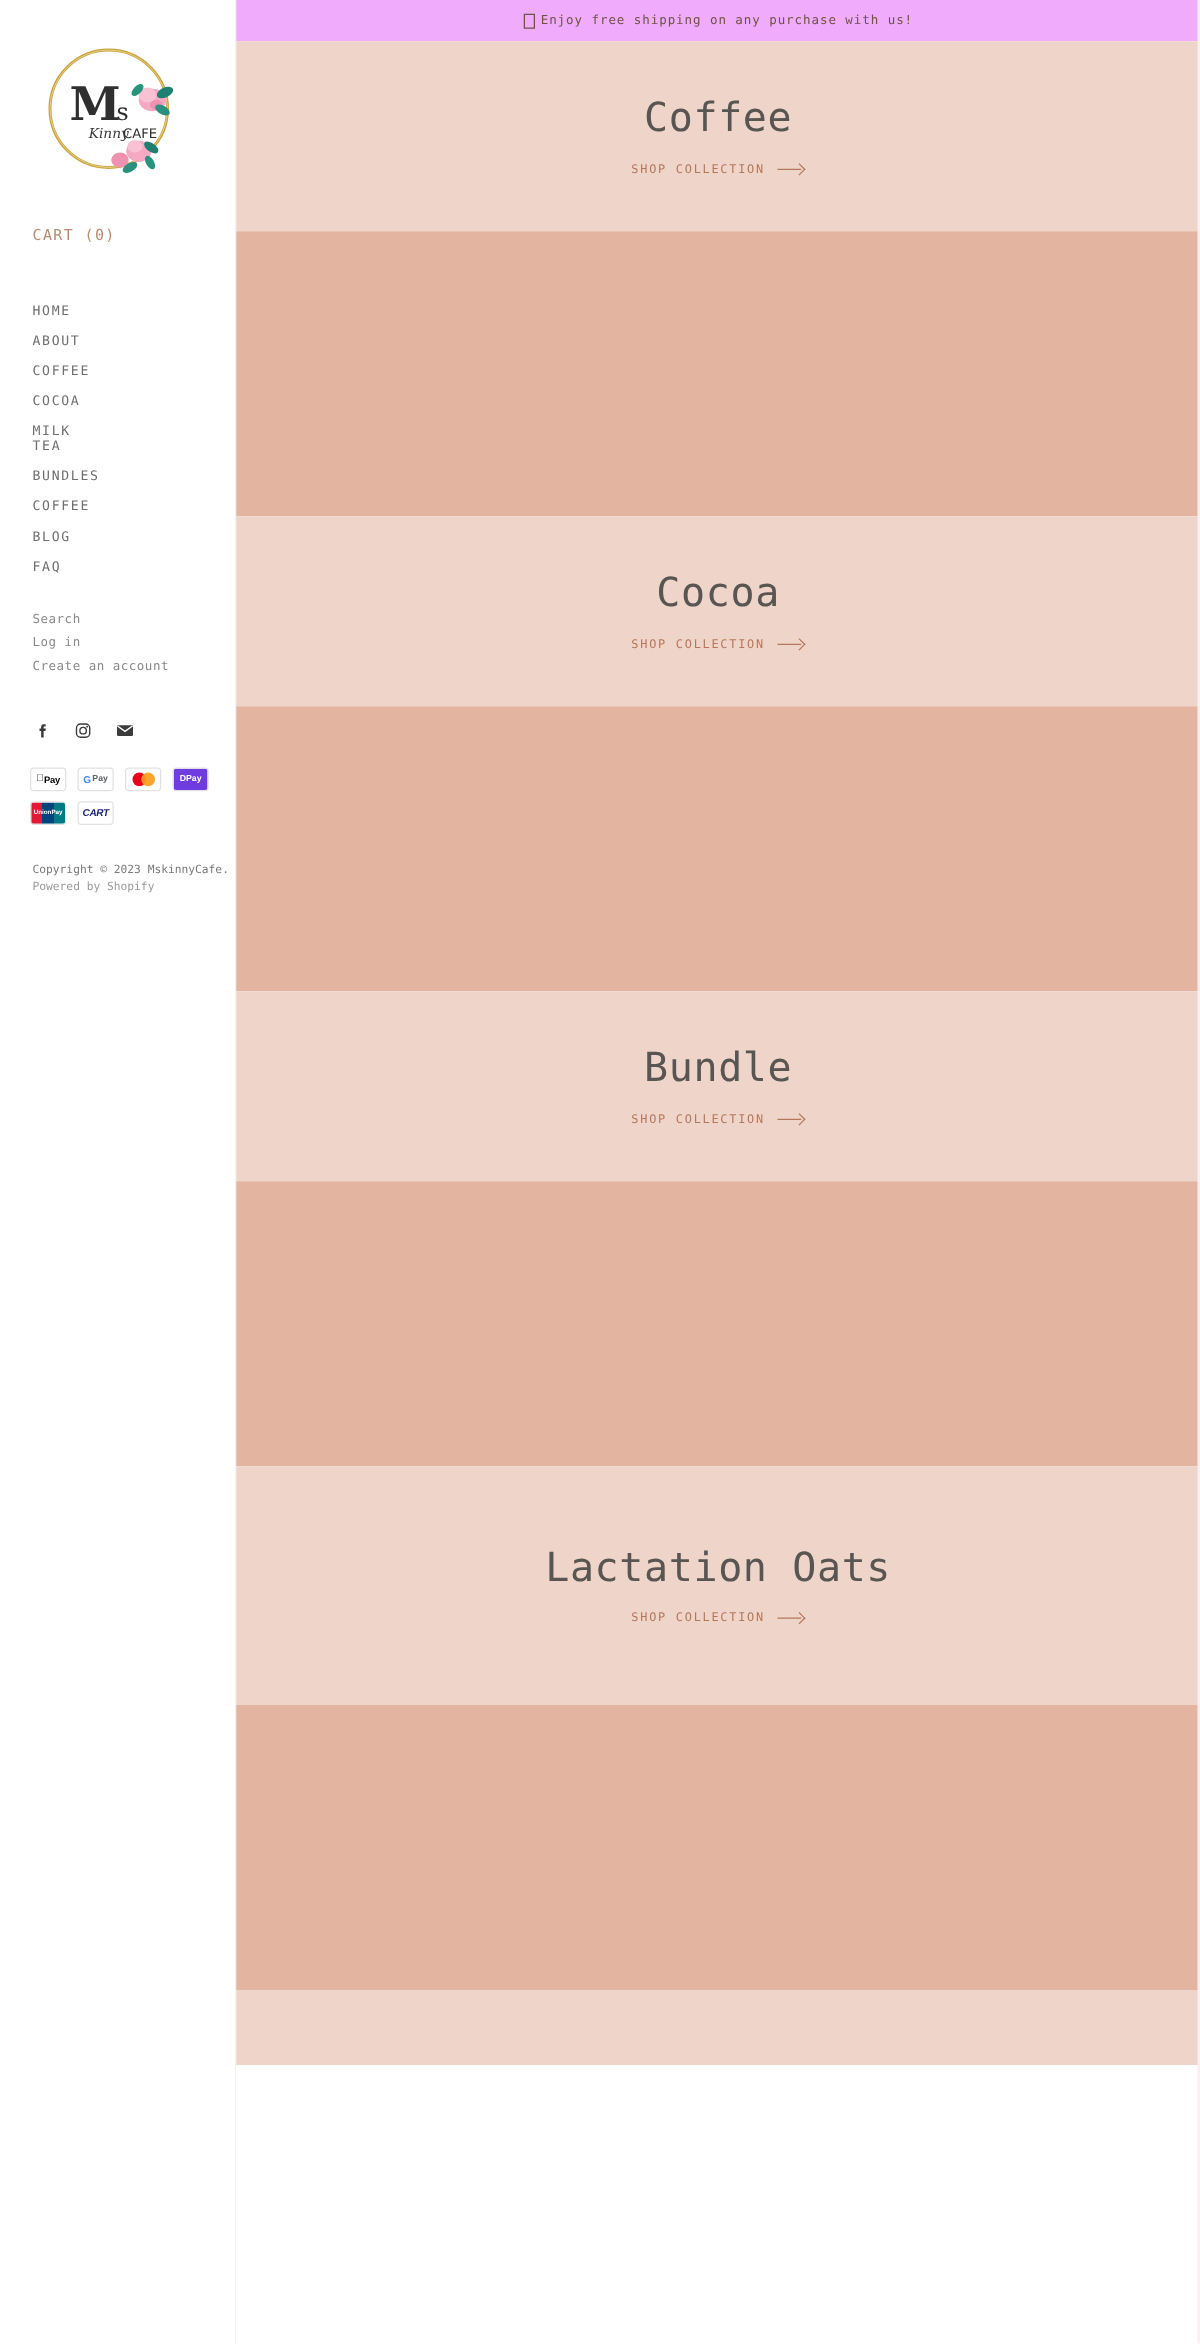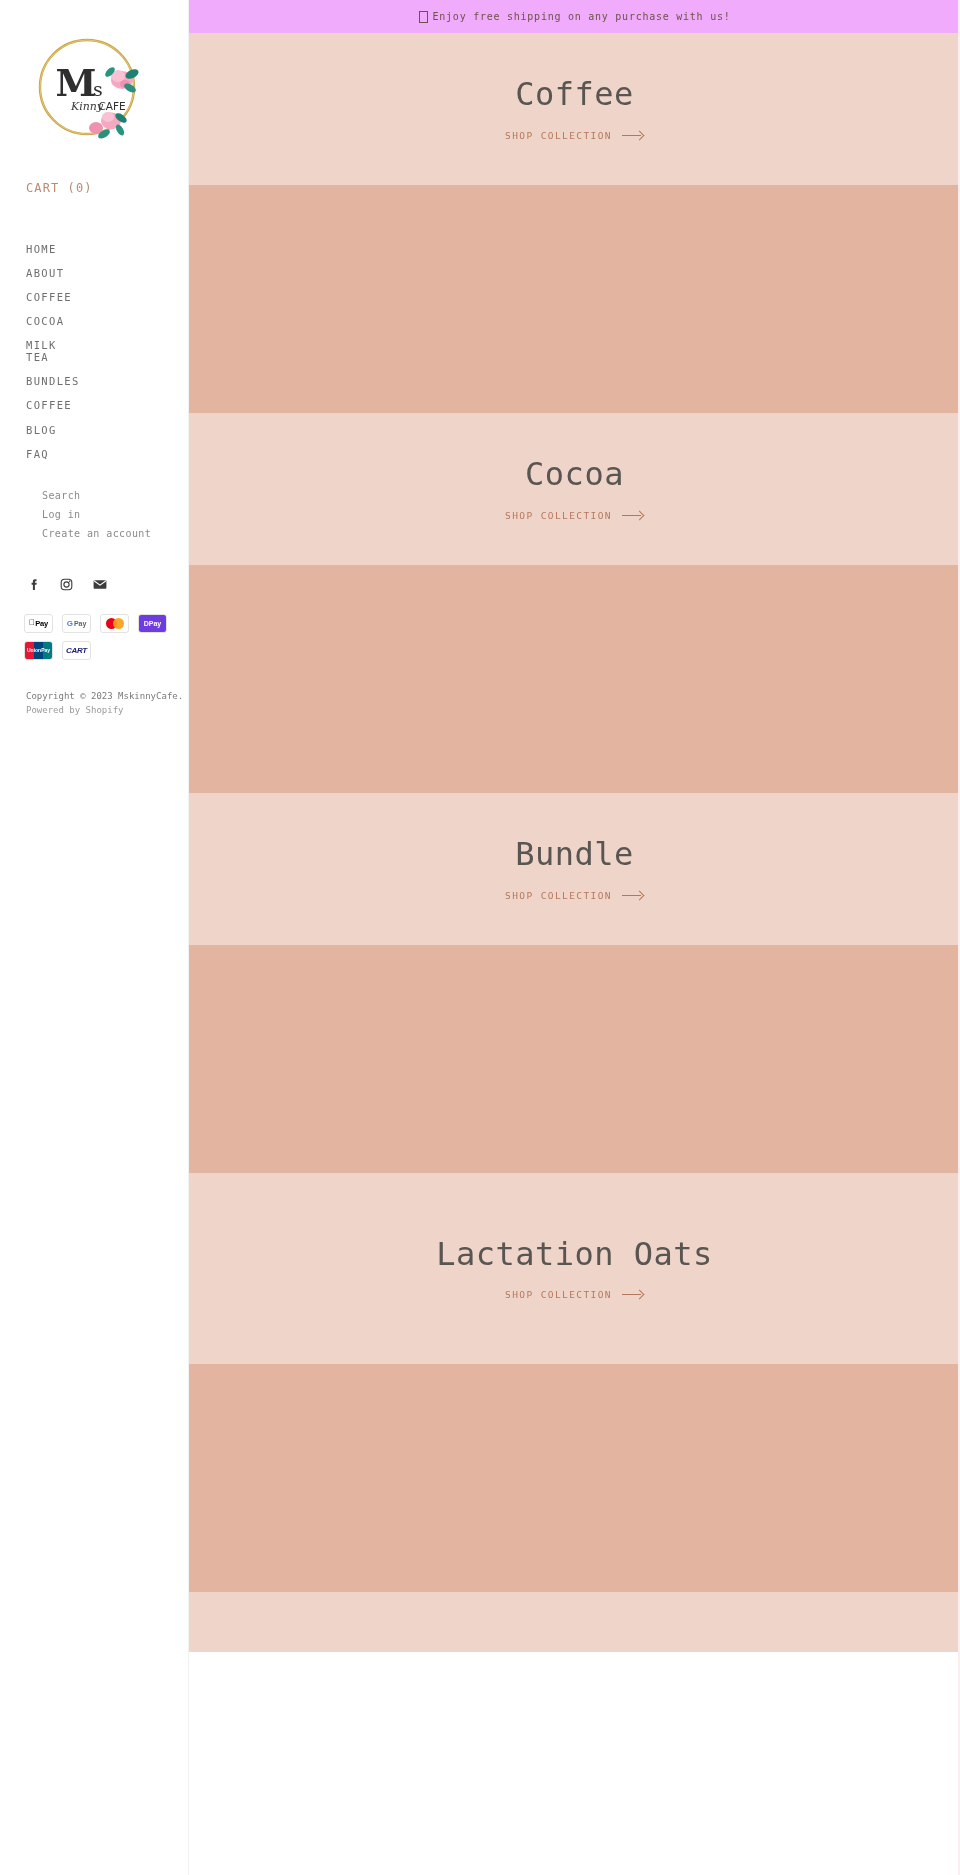--- a/index.html
+++ b/index.html
@@ -72,21 +72,20 @@
     list-style: none;
   }
   .nav-secondary li { margin: 0; padding: 0; }
   .nav-secondary a {
     display: block;
     padding: 4px 0 4px 26px;
     font-size: 10px;
     letter-spacing: 0.4px;
     color: #8a8a8a;
     text-decoration: none;
-    margin-left: 16px;
   }
 
   .social-row {
     margin: 34px 0 0 26px;
     display: flex;
     align-items: center;
     gap: 18px;
   }
   .social-row .soc {
     width: 15px;

